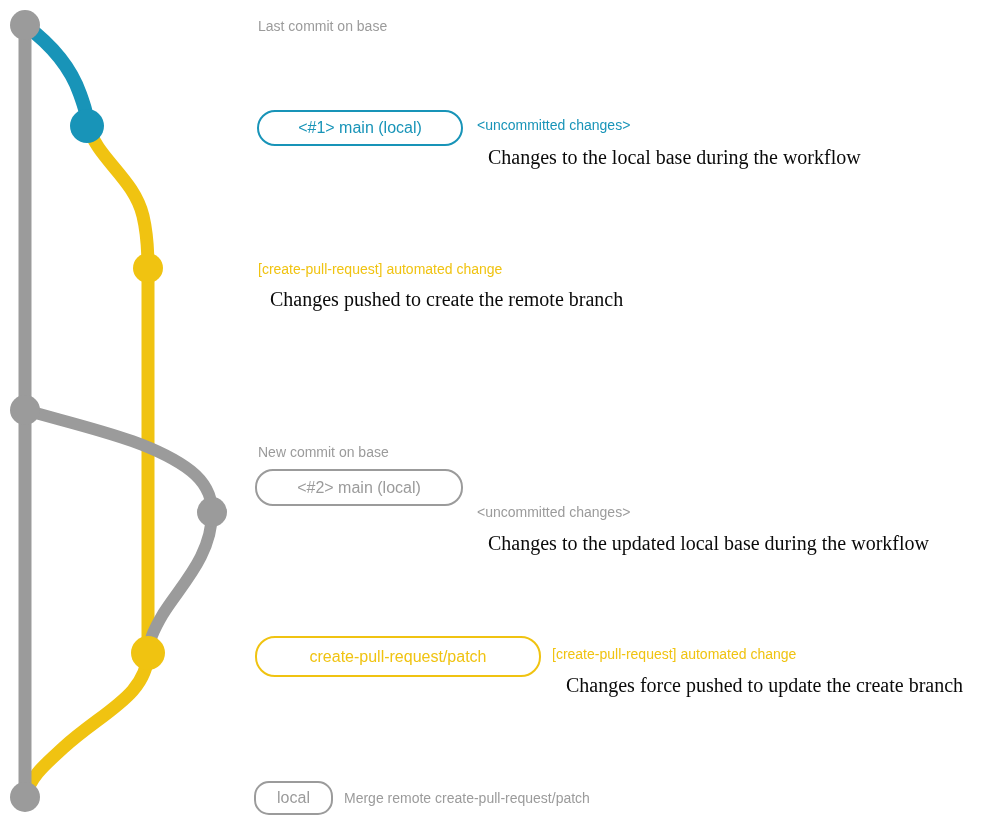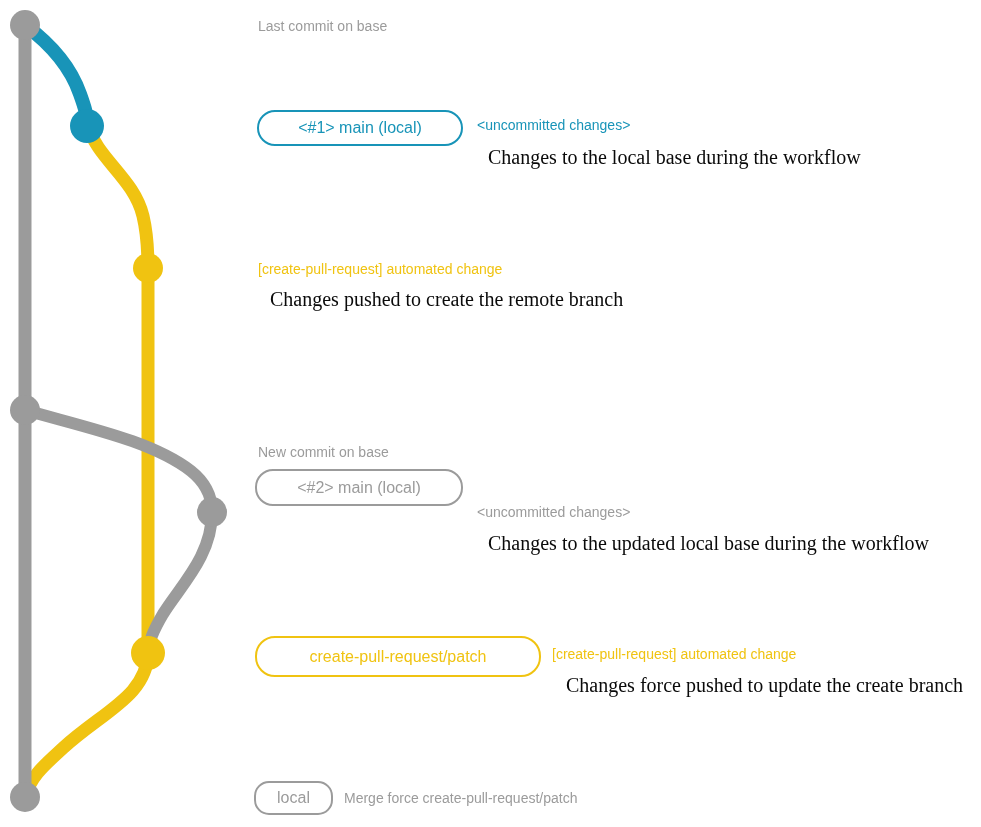--- a/index.html
+++ b/index.html
@@ -99,15 +99,15 @@
 
   <div class="tag gray" style="left:255px; top:469px; width:208px; height:37px; border-radius:18px;">&lt;#2&gt; main (local)</div>
   <div class="note" style="left:477px; top:499px;">&lt;uncommitted changes&gt;</div>
   <div class="desc" style="left:488px; top:531px;">Changes to the updated local base during the workflow</div>
 
   <div class="tag yellow" style="left:255px; top:636px; width:286px; height:41px; border-radius:20px;">create-pull-request/patch</div>
   <div class="note yellow" style="left:552px; top:641px;">[create-pull-request] automated change</div>
   <div class="desc" style="left:566px; top:673px;">Changes force pushed to update the create branch</div>
 
   <div class="tag gray" style="left:254px; top:781px; width:79px; height:34px; border-radius:15px;">local</div>
-  <div class="note" style="left:344px; top:785px;">Merge force create-pull-request/patch</div>
+  <div class="note" style="left:344px; top:785px;">Merge remote create-pull-request/patch</div>
 
 </div>
 
 </body></html>

